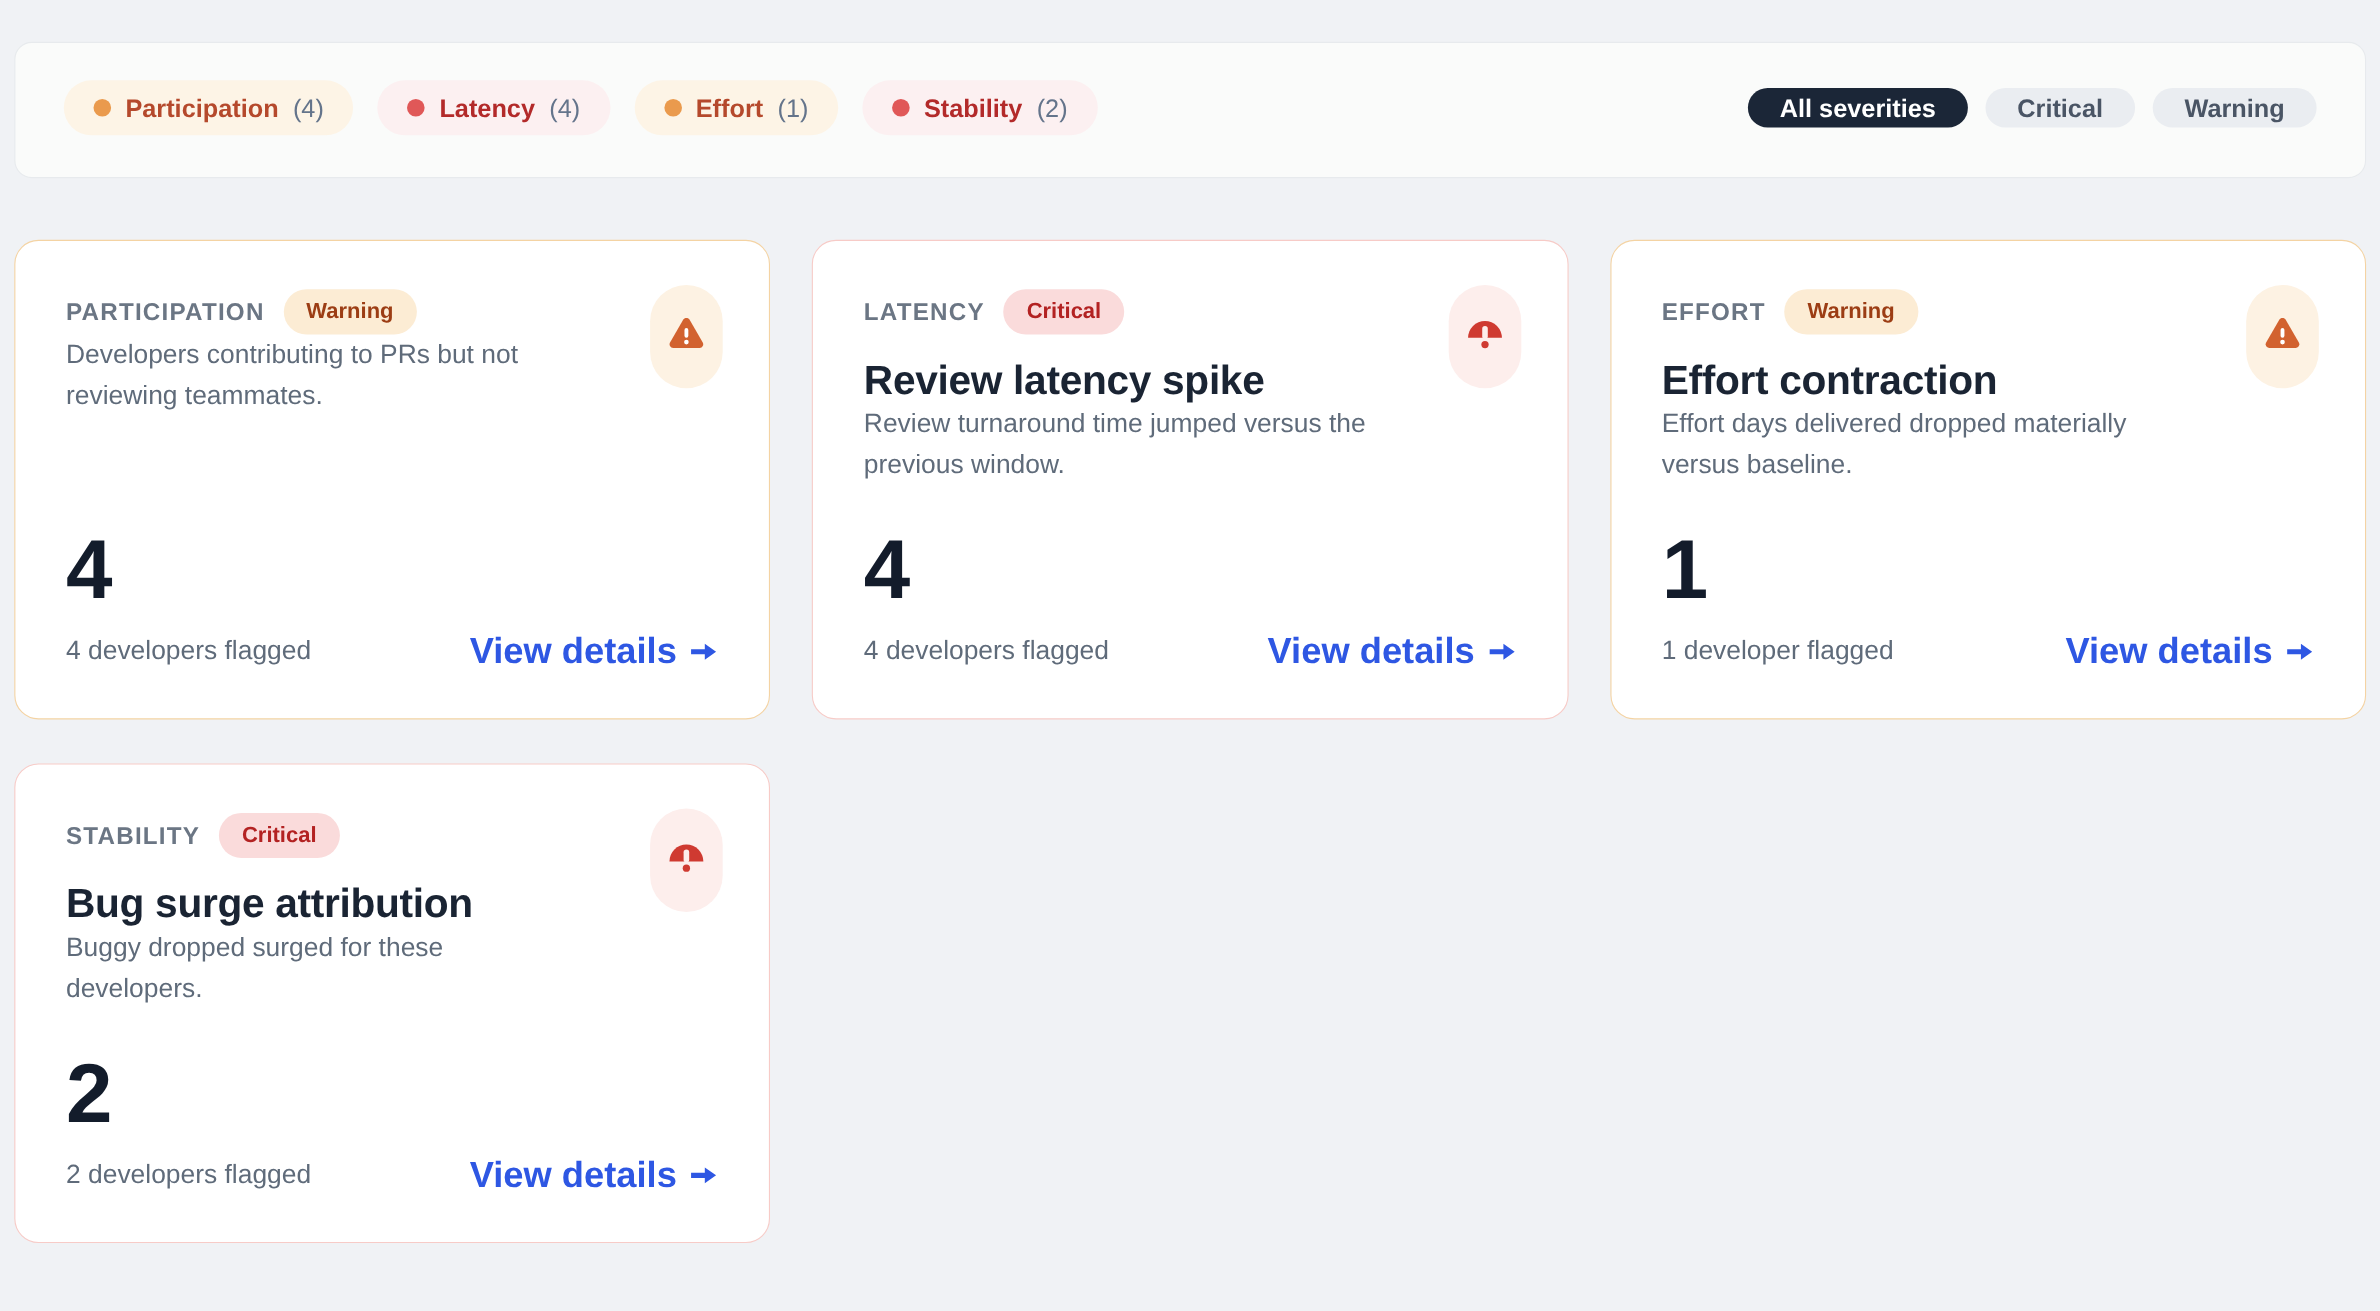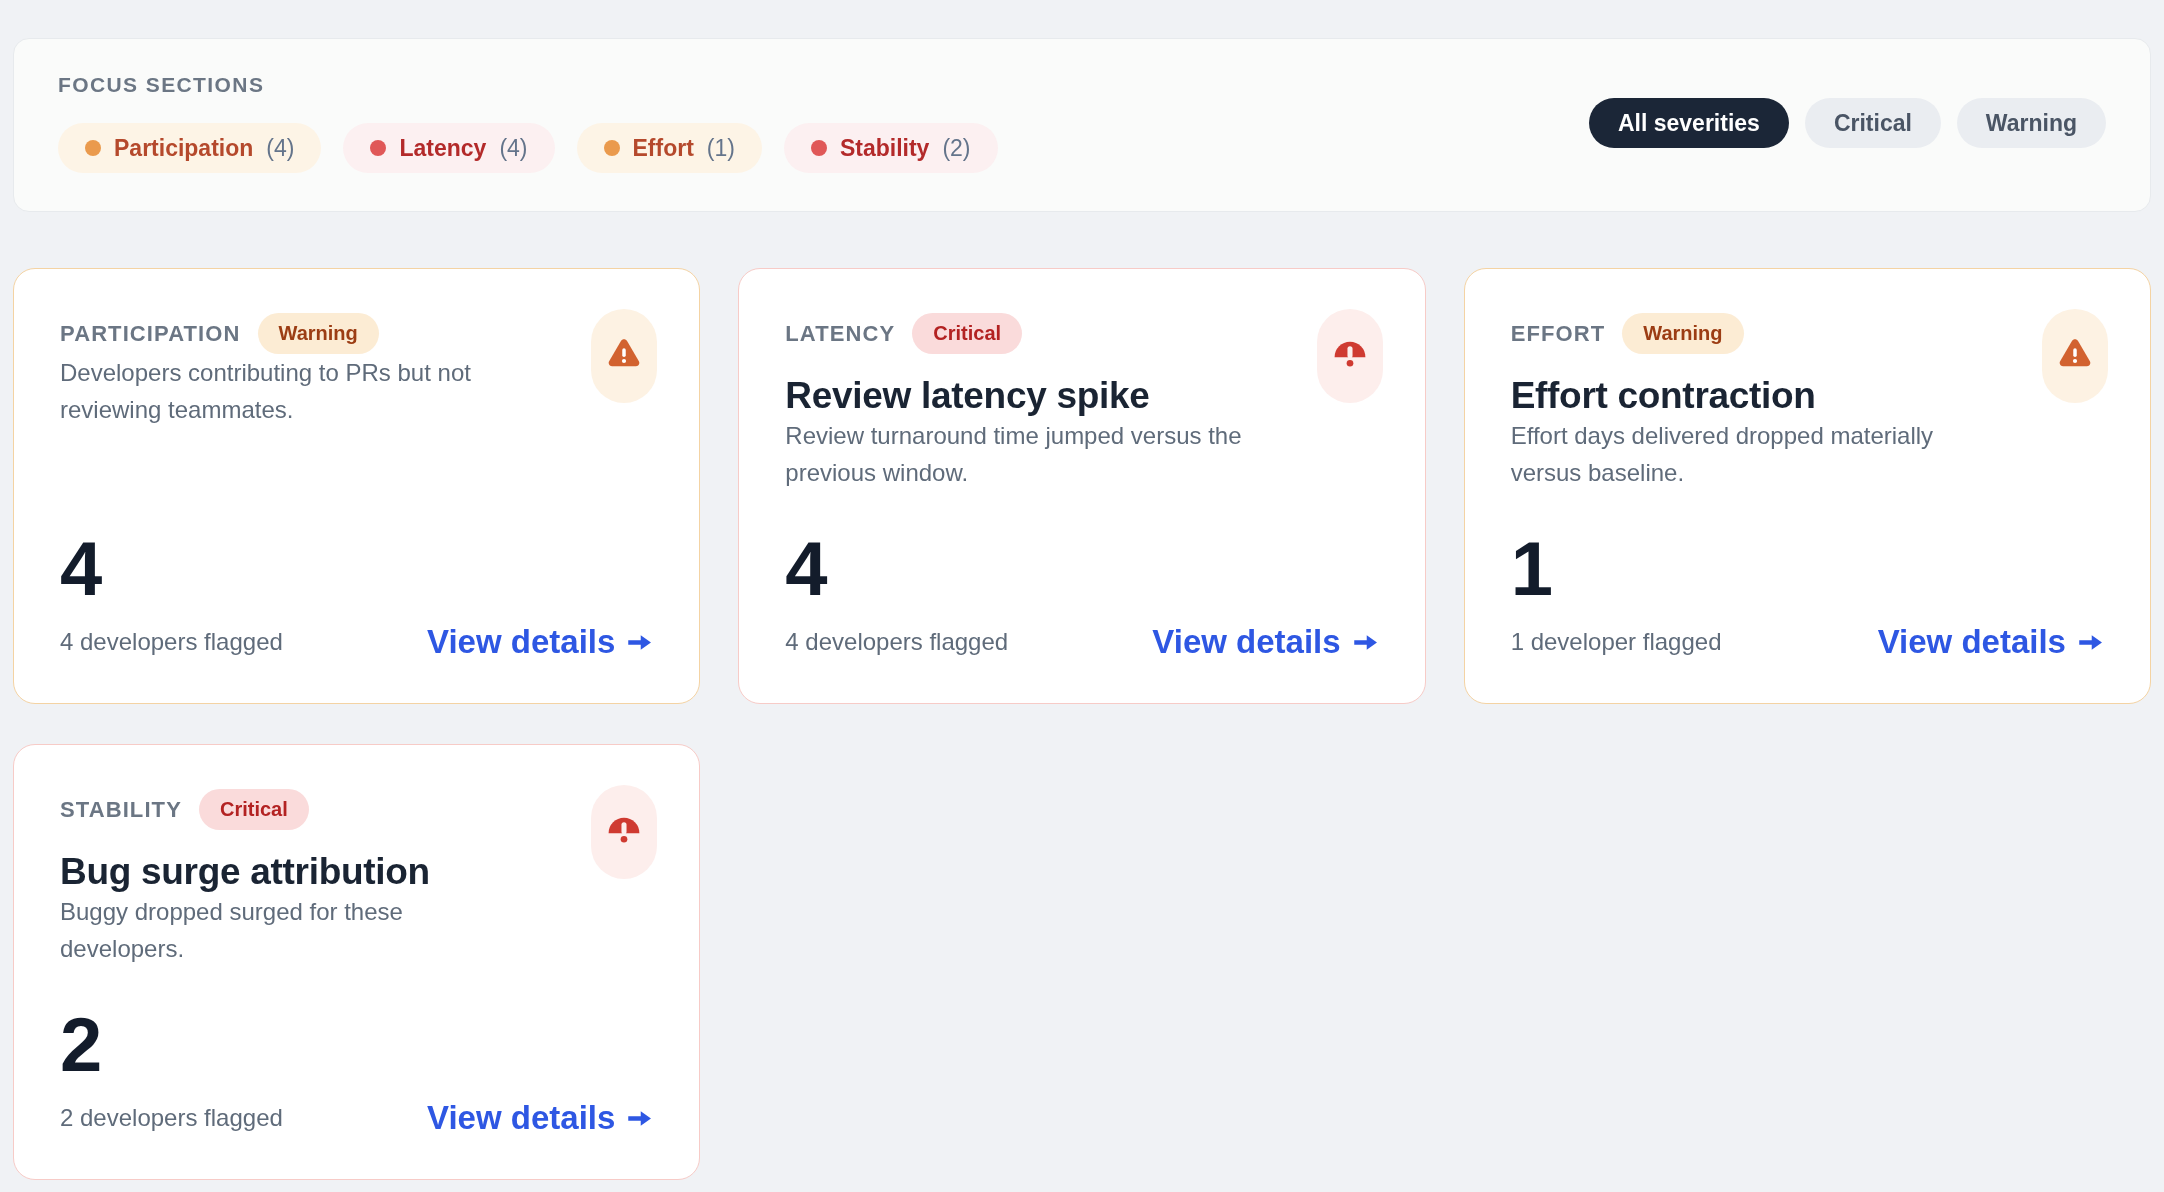--- a/index.html
+++ b/index.html
@@ -54,21 +54,21 @@
   }
   .chip.warning{background:var(--chip-warn-bg); color:var(--chip-warn-text);}
   .chip.critical{background:var(--chip-crit-bg); color:var(--chip-crit-text);}
   .chip-dot{width:16px; height:16px; border-radius:50%; flex:0 0 auto;}
   .chip.warning .chip-dot{background:var(--dot-orange);}
   .chip.critical .chip-dot{background:var(--dot-red);}
   .chip-count{color:#64748b; font-weight:400;}
 
   .filter-row{display:flex; gap:16px; align-items:center;}
   .filter-btn{
-    height:50px; padding:0 29px; border-radius:999px; border:none; cursor:pointer;
+    height:36px; padding:0 29px; border-radius:999px; border:none; cursor:pointer;
     font-family:inherit; font-size:23px; font-weight:700;
     background:var(--btn-light); color:var(--btn-light-text);
   }
   .filter-btn.active{background:var(--btn-dark); color:#ffffff;}
 
   
   .grid{
     margin:56px 13px 0;
     display:grid;
     grid-template-columns:repeat(3,1fr);
@@ -135,21 +135,20 @@
   .card.critical .icon-pill{background:var(--pill-crit-bg);}
   .icon-warning{color:var(--icon-warn);}
   .icon-critical{color:var(--icon-crit);}
   .icon-critical .notch{fill:var(--pill-crit-bg);}
 </style>
 </head>
 <body>
 
 <section class="panel">
   <div class="panel-left">
-    <div class="panel-title">FOCUS SECTIONS</div>
     <div class="chip-row">
   <button class="chip warning">
     <span class="chip-dot"></span>
     <span class="chip-label">Participation</span>
     <span class="chip-count">(4)</span>
   </button>
 
   <button class="chip critical">
     <span class="chip-dot"></span>
     <span class="chip-label">Latency</span>

